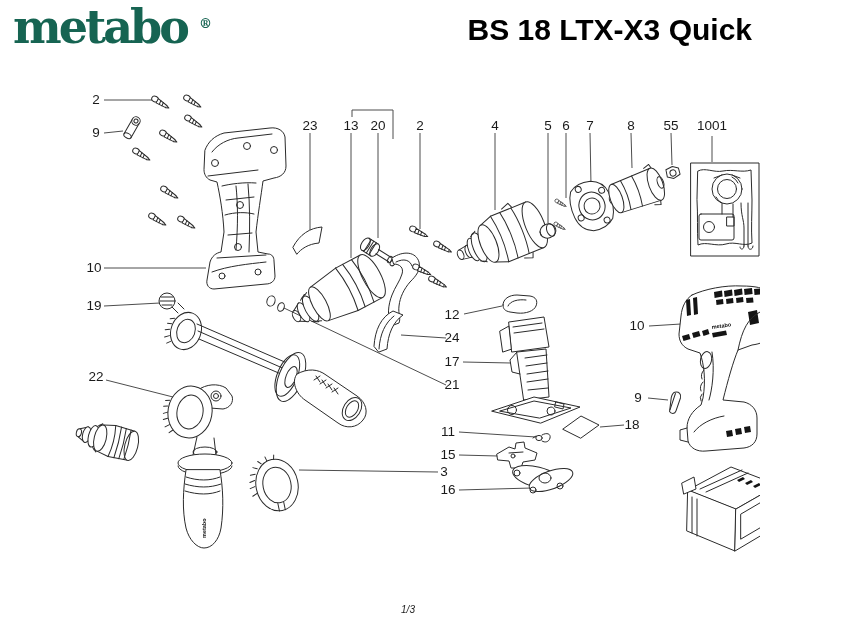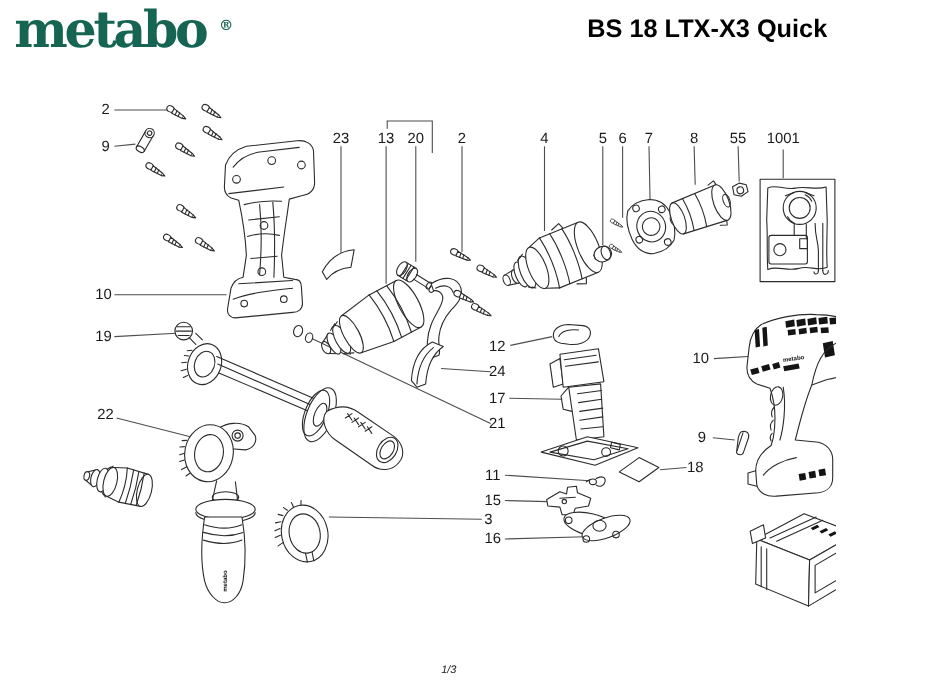--- a/index.html
+++ b/index.html
@@ -3,21 +3,21 @@
 <meta charset="utf-8">
 <style>
   html,body{margin:0;padding:0;background:#fff;}
   .page{position:relative;width:760px;height:624px;background:#fff;overflow:hidden;
         font-family:"Liberation Sans",sans-serif;}
   .logo{position:absolute;left:13px;top:4px;color:#166452;
         font-family:"DejaVu Serif",serif;font-weight:bold;font-size:46px;
         letter-spacing:-3px;line-height:1;}
   .logo-reg{position:absolute;left:199px;top:16px;color:#166452;font-size:13px;
         font-family:"DejaVu Serif",serif;font-weight:bold;letter-spacing:0;}
-  .title{position:absolute;right:8px;top:13px;font-size:23px;font-weight:bold;color:#000;}
+  .title{position:absolute;right:8px;top:13px;font-size:30px;font-weight:bold;color:#000;}
   .footer{position:absolute;left:0;width:816px;bottom:9px;text-align:center;
         font-size:10px;font-style:italic;color:#222;}
   svg.diagram{position:absolute;left:0;top:0;}
   svg text{font-family:"Liberation Sans",sans-serif;}
   .callout{font-size:13.5px;fill:#1a1a1a;}
   .lead path{stroke:#4d4d4d;fill:none;stroke-width:1;}
   .part *{stroke:#2b2b2b;fill:none;stroke-width:1;stroke-linejoin:round;stroke-linecap:round;}
   .part .k{fill:#141414;stroke:none;}
   .microtext{font-size:5.5px;fill:#111;stroke:none;font-weight:bold;}
 </style>

